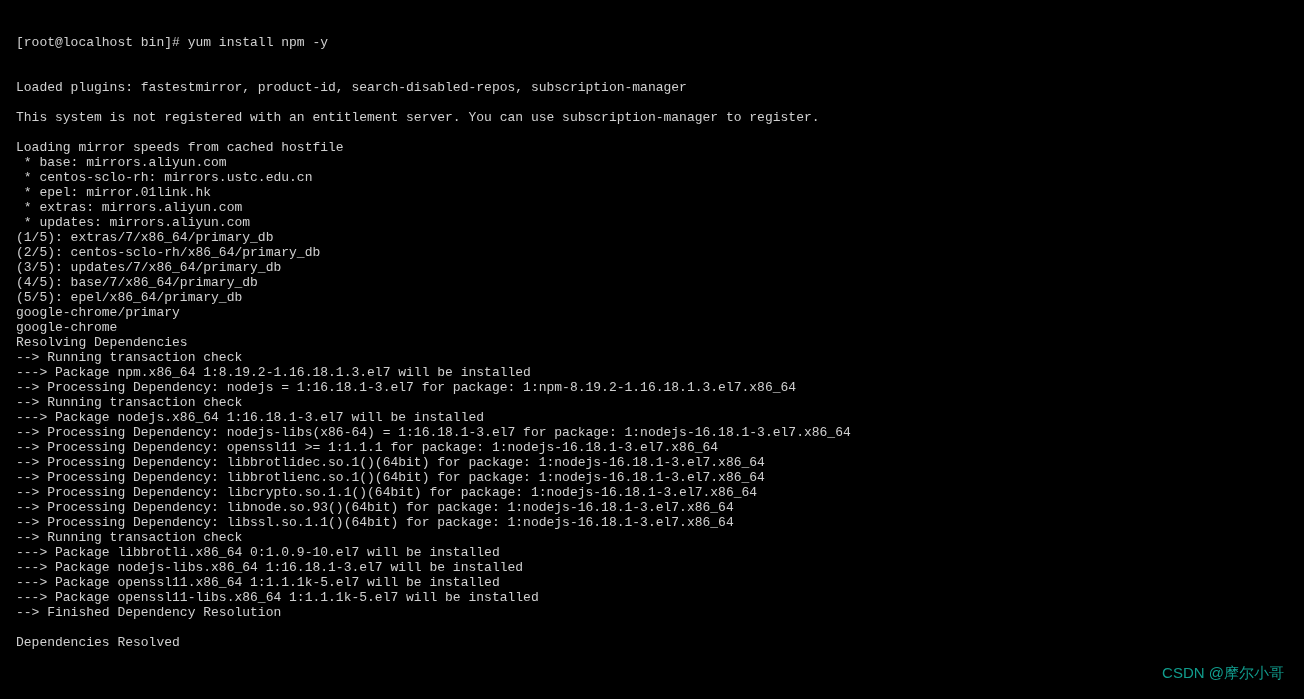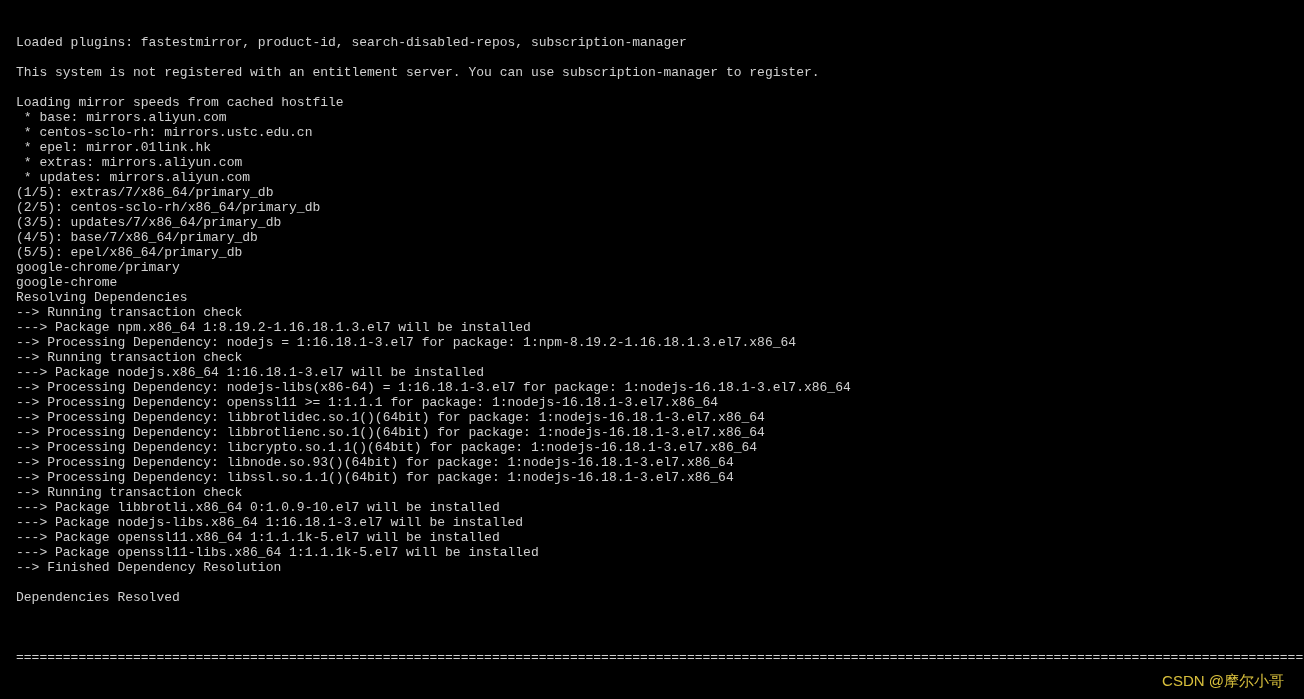--- a/index.html
+++ b/index.html
@@ -22,32 +22,33 @@
     .terminal {
       white-space: pre;
       padding-left: 16px;
     }
     .line {
       display: block;
       min-height: 15px;
     }
     .watermark {
       position: absolute;
-      bottom: 10px;
+      bottom: 18px;
       right: 20px;
-      color: #fde047;
+      color: #14b8a6;
       font-size: 15px;
       font-family: Arial, sans-serif;
       opacity: 0.85;
     }
   </style>
 </head>
 <body>
 
 <div class="terminal">
+  <span class="line">[root@localhost bin]# yum install npm -y</span>
   <div id="lines-container"><span class="line">Loaded plugins: fastestmirror, product-id, search-disabled-repos, subscription-manager</span><span class="line"></span><span class="line">This system is not registered with an entitlement server. You can use subscription-manager to register.</span><span class="line"></span><span class="line">Loading mirror speeds from cached hostfile</span><span class="line"> * base: mirrors.aliyun.com</span><span class="line"> * centos-sclo-rh: mirrors.ustc.edu.cn</span><span class="line"> * epel: mirror.01link.hk</span><span class="line"> * extras: mirrors.aliyun.com</span><span class="line"> * updates: mirrors.aliyun.com</span><span class="line">(1/5): extras/7/x86_64/primary_db</span><span class="line">(2/5): centos-sclo-rh/x86_64/primary_db</span><span class="line">(3/5): updates/7/x86_64/primary_db</span><span class="line">(4/5): base/7/x86_64/primary_db</span><span class="line">(5/5): epel/x86_64/primary_db</span><span class="line">google-chrome/primary</span><span class="line">google-chrome</span><span class="line">Resolving Dependencies</span><span class="line">--&gt; Running transaction check</span><span class="line">---&gt; Package npm.x86_64 1:8.19.2-1.16.18.1.3.el7 will be installed</span><span class="line">--&gt; Processing Dependency: nodejs = 1:16.18.1-3.el7 for package: 1:npm-8.19.2-1.16.18.1.3.el7.x86_64</span><span class="line">--&gt; Running transaction check</span><span class="line">---&gt; Package nodejs.x86_64 1:16.18.1-3.el7 will be installed</span><span class="line">--&gt; Processing Dependency: nodejs-libs(x86-64) = 1:16.18.1-3.el7 for package: 1:nodejs-16.18.1-3.el7.x86_64</span><span class="line">--&gt; Processing Dependency: openssl11 &gt;= 1:1.1.1 for package: 1:nodejs-16.18.1-3.el7.x86_64</span><span class="line">--&gt; Processing Dependency: libbrotlidec.so.1()(64bit) for package: 1:nodejs-16.18.1-3.el7.x86_64</span><span class="line">--&gt; Processing Dependency: libbrotlienc.so.1()(64bit) for package: 1:nodejs-16.18.1-3.el7.x86_64</span><span class="line">--&gt; Processing Dependency: libcrypto.so.1.1()(64bit) for package: 1:nodejs-16.18.1-3.el7.x86_64</span><span class="line">--&gt; Processing Dependency: libnode.so.93()(64bit) for package: 1:nodejs-16.18.1-3.el7.x86_64</span><span class="line">--&gt; Processing Dependency: libssl.so.1.1()(64bit) for package: 1:nodejs-16.18.1-3.el7.x86_64</span><span class="line">--&gt; Running transaction check</span><span class="line">---&gt; Package libbrotli.x86_64 0:1.0.9-10.el7 will be installed</span><span class="line">---&gt; Package nodejs-libs.x86_64 1:16.18.1-3.el7 will be installed</span><span class="line">---&gt; Package openssl11.x86_64 1:1.1.1k-5.el7 will be installed</span><span class="line">---&gt; Package openssl11-libs.x86_64 1:1.1.1k-5.el7 will be installed</span><span class="line">--&gt; Finished Dependency Resolution</span><span class="line"></span><span class="line">Dependencies Resolved</span><span class="line"></span></div>
   <span class="line">=======================================================================================================================================================================================================</span>
   
   
   
   
   
 </div>
 
 <div class="watermark">CSDN @摩尔小哥</div>

